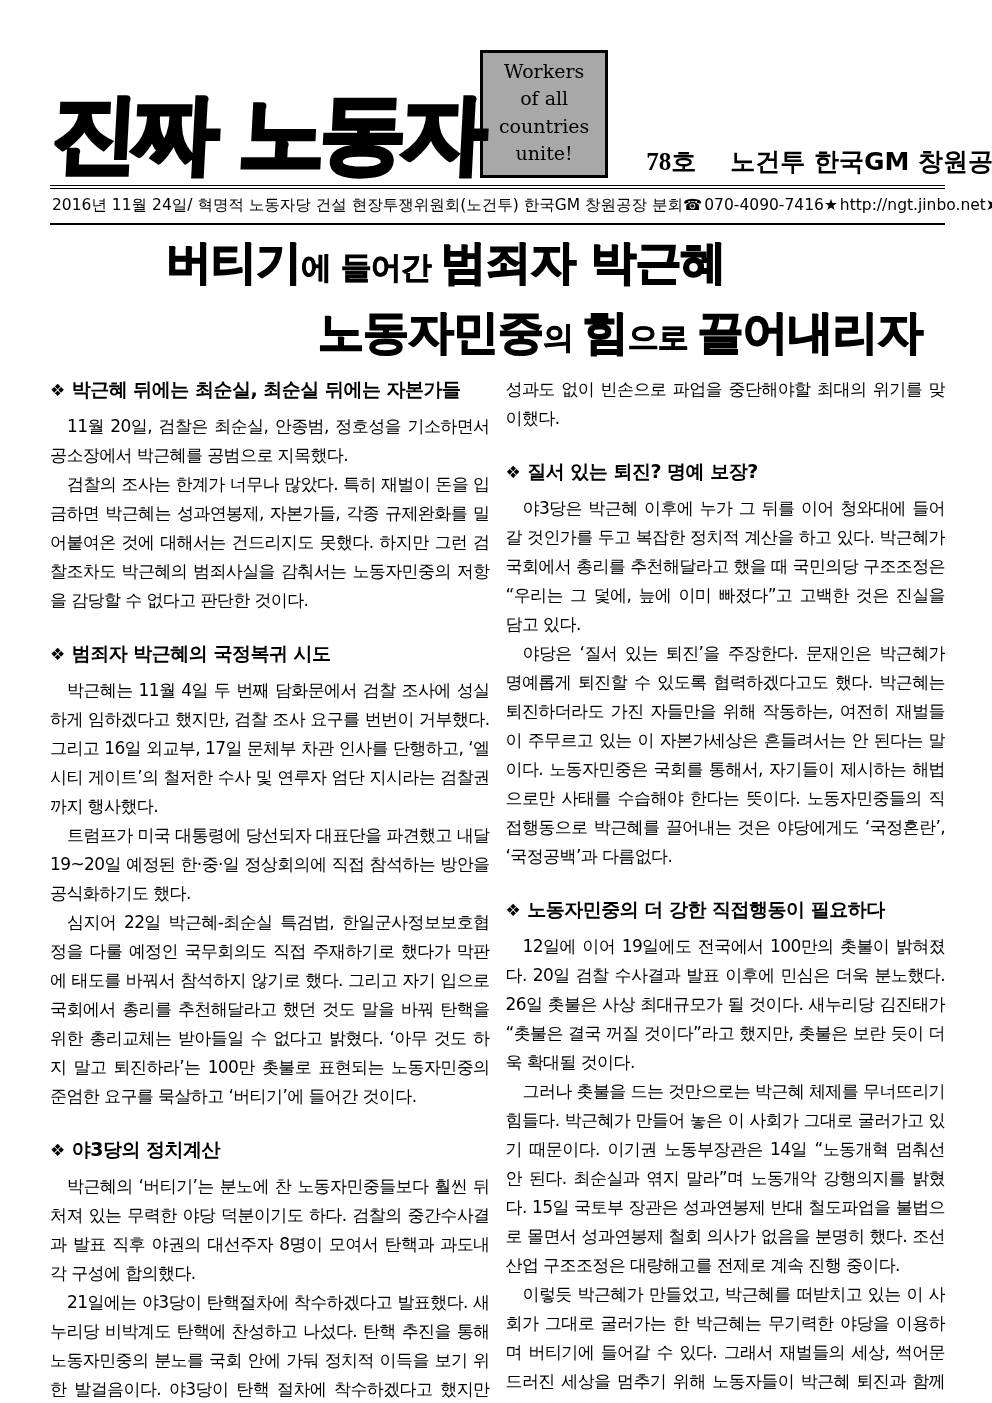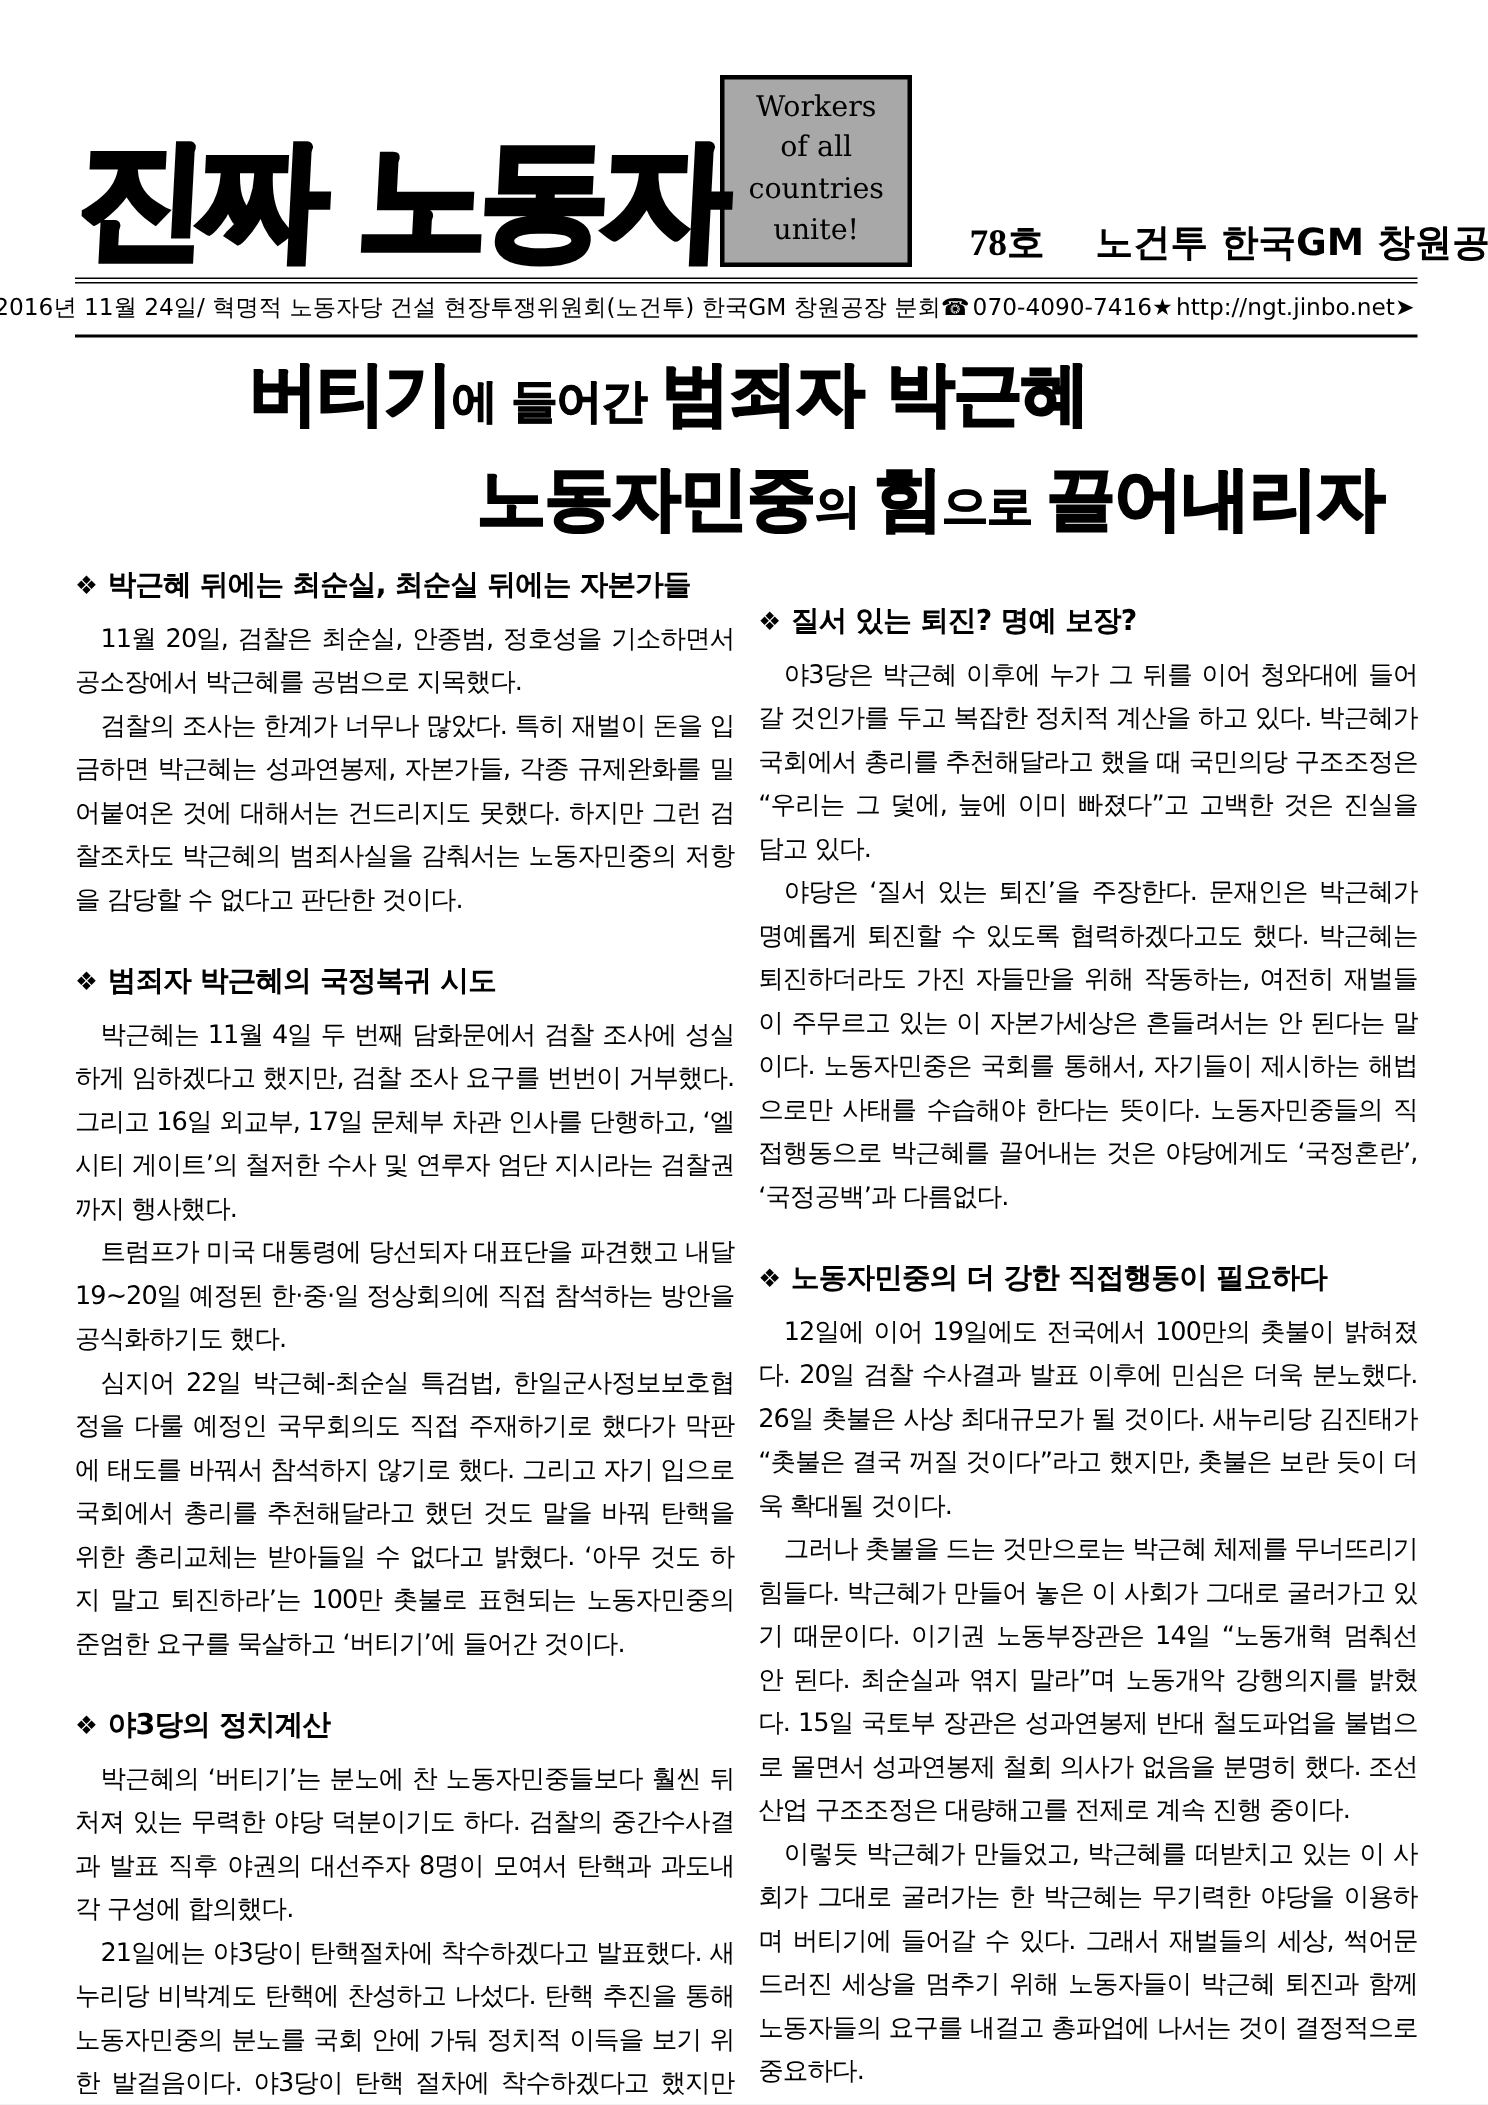--- a/index.html
+++ b/index.html
@@ -43,21 +43,21 @@
   .issue-line{
     font-size:25px;font-weight:bold;white-space:nowrap;letter-spacing:0px;
   }
   .issue-line .issue-no{margin-right:34px;font-family:Liberation Serif, serif;}
   
   .info-bar{
     margin-top:7px;
     border-top:4px double #000;
     border-bottom:2px solid #000;
     padding:6px 2px 7px;
-    display:flex;justify-content:flex-end;align-items:baseline;
+    display:flex;justify-content:space-between;align-items:baseline;
     font-size:15.5px;white-space:nowrap;
   }
   .info-bar .seg{display:inline-flex;align-items:baseline;gap:2px;}
   
   .headline{margin-top:14px;font-weight:bold;line-height:1.0;}
   .headline .hl-row1{padding-left:116px;}
   .headline .hl-row2{padding-left:268px;margin-top:24px;}
   .hl-big{font-size:46px;-webkit-text-stroke:1.5px #000;letter-spacing:-1px;}
   .hl-small{font-size:31px;-webkit-text-stroke:0.6px #000;letter-spacing:-1px;}
   
@@ -147,20 +147,21 @@
         <span class="diamond">❖</span>
         <span>야3당의 정치계산</span>
       </div>
       <p>박근혜의 ‘버티기’는 분노에 찬 노동자민중들보다 훨씬 뒤처져 있는 무력한 야당 덕분이기도 하다. 검찰의 중간수사결과 발표 직후 야권의 대선주자 8명이 모여서 탄핵과 과도내각 구성에 합의했다.</p>
       <p>21일에는 야3당이 탄핵절차에 착수하겠다고 발표했다. 새누리당 비박계도 탄핵에 찬성하고 나섰다. 탄핵 추진을 통해 노동자민중의 분노를 국회 안에 가둬 정치적 이득을 보기 위한 발걸음이다. 야3당이 탄핵 절차에 착수하겠다고 했지만 박근혜는 “탄핵할 테면 하라”며 버티고 있다. 여기에는 그럴 만한 이유가 있다.</p>
 
     </div>
 
     <div class="col">
 
+      <p class="continuation">성과도 없이 빈손으로 파업을 중단해야할 최대의 위기를 맞이했다.</p>
 
       <div class="section-heading">
         <span class="diamond">❖</span>
         <span>질서 있는 퇴진? 명예 보장?</span>
       </div>
       <p>야3당은 박근혜 이후에 누가 그 뒤를 이어 청와대에 들어갈 것인가를 두고 복잡한 정치적 계산을 하고 있다. 박근혜가 국회에서 총리를 추천해달라고 했을 때 국민의당 구조조정은 “우리는 그 덫에, 늪에 이미 빠졌다”고 고백한 것은 진실을 담고 있다.</p>
       <p>야당은 ‘질서 있는 퇴진’을 주장한다. 문재인은 박근혜가 명예롭게 퇴진할 수 있도록 협력하겠다고도 했다. 박근혜는 퇴진하더라도 가진 자들만을 위해 작동하는, 여전히 재벌들이 주무르고 있는 이 자본가세상은 흔들려서는 안 된다는 말이다. 노동자민중은 국회를 통해서, 자기들이 제시하는 해법으로만 사태를 수습해야 한다는 뜻이다. 노동자민중들의 직접행동으로 박근혜를 끌어내는 것은 야당에게도 ‘국정혼란’, ‘국정공백’과 다름없다.</p>
 
       <div class="section-heading">
         <span class="diamond">❖</span>

